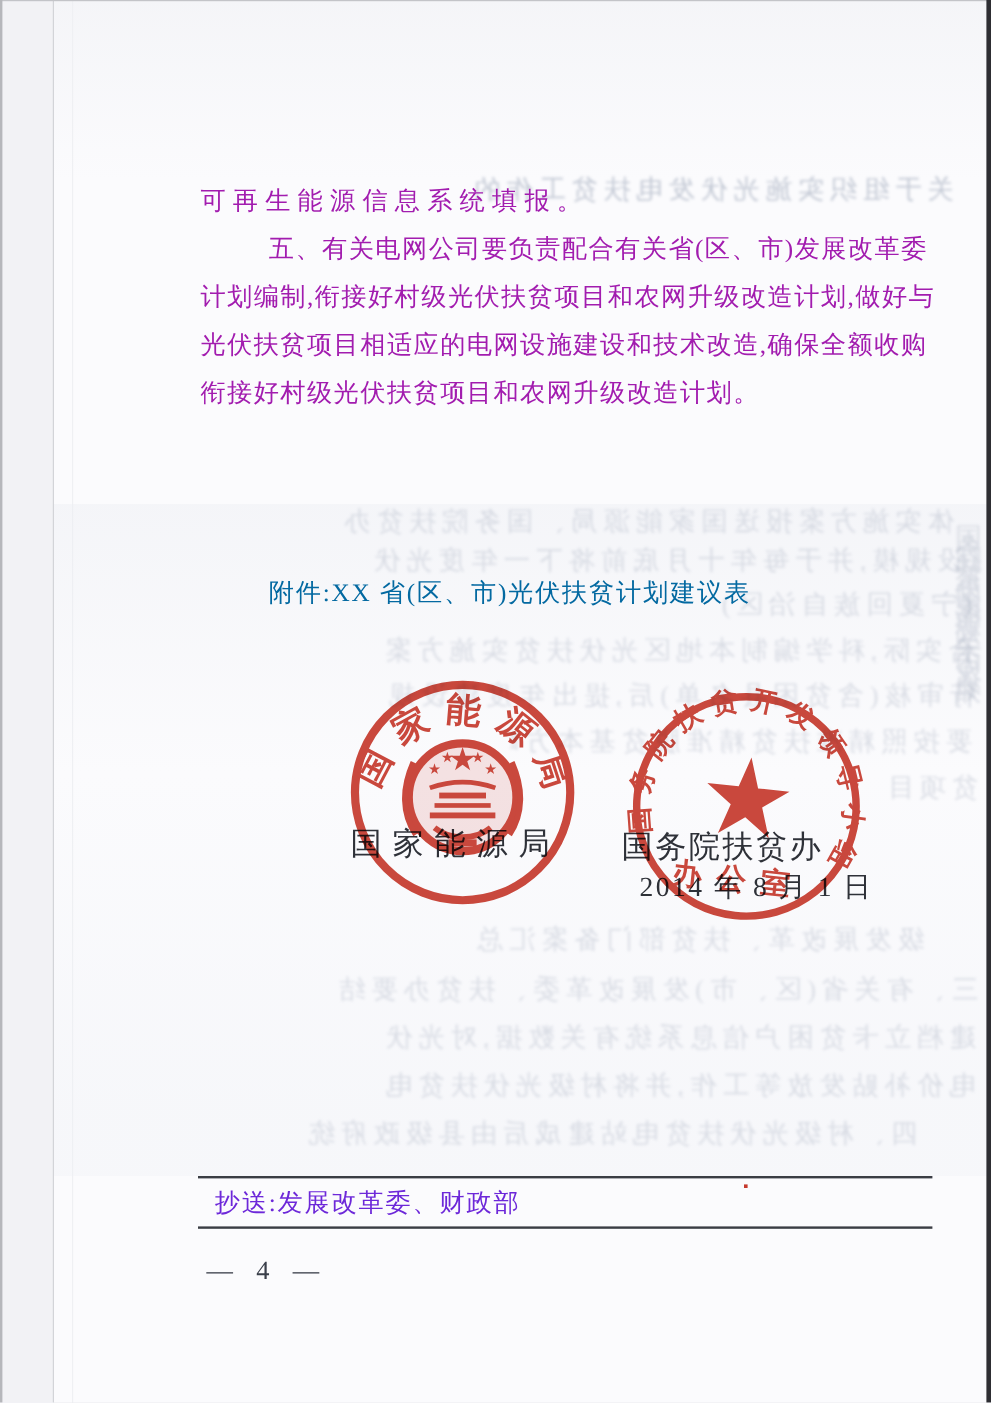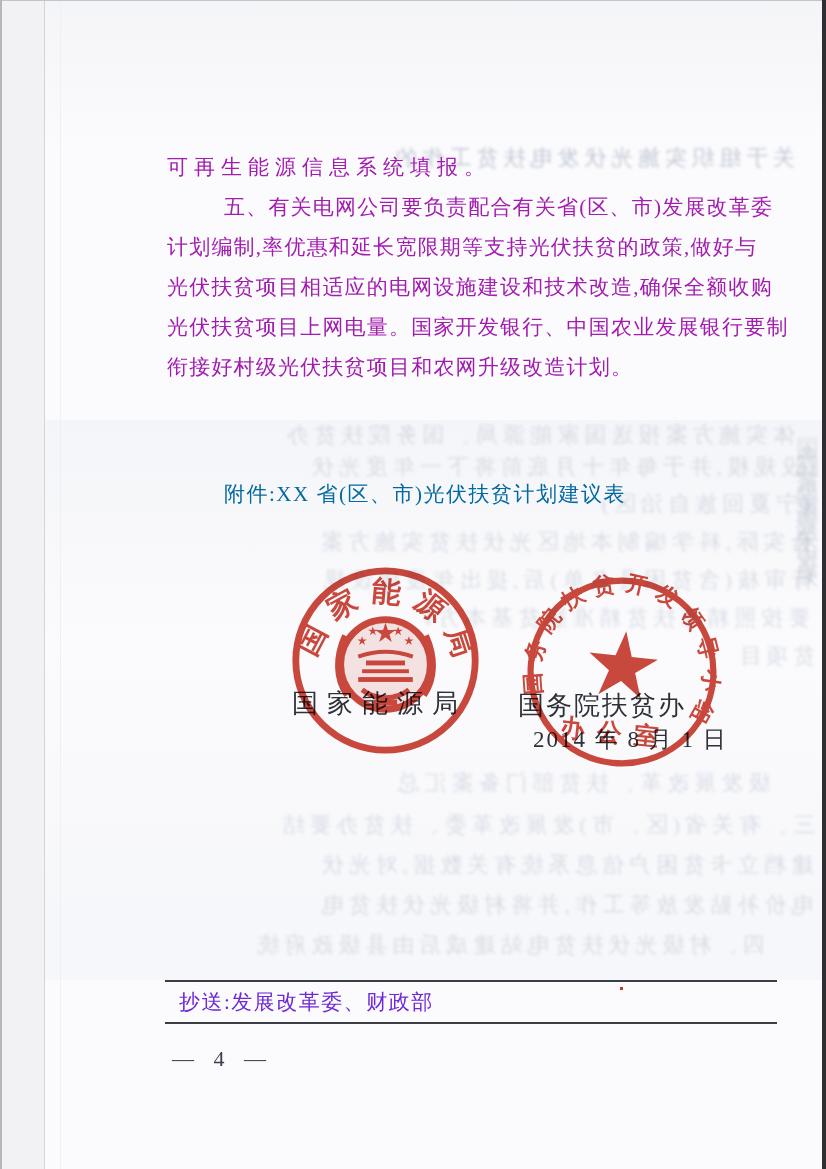--- a/index.html
+++ b/index.html
@@ -94,23 +94,22 @@
   <div class="bleed b8">级发展改革、扶贫部门备案汇总</div>
   <div class="bleed b9">三、有关省(区、市)发展改革委、扶贫办要结</div>
   <div class="bleed b10">建档立卡贫困户信息系统有关数据,对光伏</div>
   <div class="bleed b11">电价补贴发放等工作,并将村级光伏扶贫电</div>
   <div class="bleed b12">四、村级光伏扶贫电站建成后由县级政府统</div>
   <div class="bleed vert b13">国务院扶贫办国家能源局关于印发通知</div>
 
   <div class="bodytext">
     <div class="line loose">可再生能源信息系统填报。</div>
     <div class="line indent">五、有关电网公司要负责配合有关省(区、市)发展改革委</div>
-    <div class="line">计划编制,率优惠和延长宽限期等支持光伏扶贫的政策,做好与</div>
+    <div class="line">计划编制,衔接好村级光伏扶贫项目和农网升级改造计划,做好与</div>
     <div class="line">光伏扶贫项目相适应的电网设施建设和技术改造,确保全额收购</div>
-    <div class="line">光伏扶贫项目上网电量。国家开发银行、中国农业发展银行要制</div>
     <div class="line">衔接好村级光伏扶贫项目和农网升级改造计划。</div>
   </div>
 
   <div class="attachment">附件:XX 省(区、市)光伏扶贫计划建议表</div>
 
   <div class="sig sig-energy">国家能源局</div>
   <div class="sig sig-poverty">国务院扶贫办</div>
   <div class="sig sig-date">2014 年 8 月 1 日</div>
 
   <svg class="seal seal-energy" viewBox="0 0 200 200">

